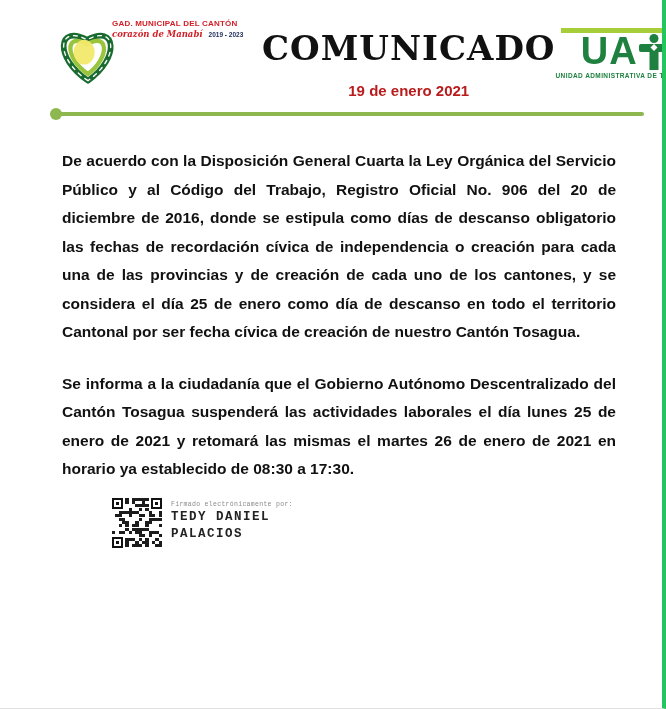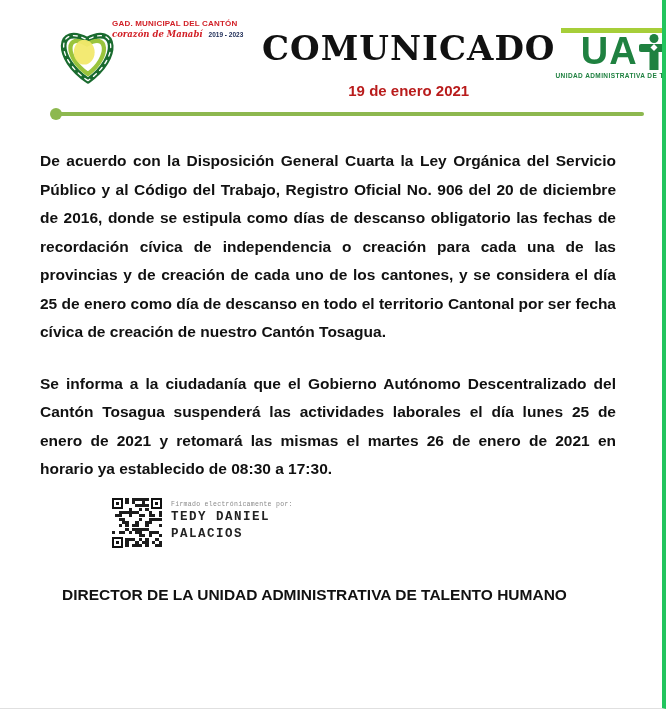--- a/index.html
+++ b/index.html
@@ -38,21 +38,21 @@
   .t-head{position:absolute;top:0;left:50%;transform:translateX(-50%);width:9px;height:9px;border-radius:50%;background:var(--uath-green);}
   .t-arms{position:absolute;top:10px;left:0;right:0;height:8px;background:var(--uath-green);border-radius:2px;}
   .t-stem{position:absolute;top:10px;left:50%;transform:translateX(-50%);width:9px;height:26px;background:var(--uath-green);}
   .t-tie{position:absolute;top:11px;left:50%;transform:translateX(-50%) rotate(45deg);width:5px;height:5px;background:#fff;}
   .uath-tagline{font-size:6.5px;font-weight:bold;color:var(--uath-green);letter-spacing:.4px;margin-top:2px;white-space:nowrap;}
   
   .divider{position:relative;margin:8px 18px 0 50px;height:14px;}
   .divider-line{position:absolute;left:7px;right:0;top:5px;height:4px;background:var(--accent-green);border-radius:2px;}
   .divider-dot{position:absolute;left:0;top:1px;width:12px;height:12px;border-radius:50%;background:var(--accent-green);}
   
-  .body-text{margin:26px 46px 0 40px;}
+  .body-text{margin:26px 46px 0 62px;}
   .body-text p{font-size:15.5px;font-weight:bold;line-height:28.5px;text-align:justify;color:#111;}
   .body-text p + p{margin-top:23px;}
   
   .stamp{display:flex;gap:9px;margin:14px 0 0 112px;align-items:flex-start;}
   .qr{width:50px;height:50px;position:relative;background:#fff;flex:none;}
   .qr .cell{position:absolute;background:#1c1c1c;}
   .qr .finder{position:absolute;width:11px;height:11px;border:2px solid #111;background:#fff;}
   .qr .finder::after{content:"";position:absolute;left:2px;top:2px;width:3px;height:3px;background:#111;}
   .qr .f-tl{left:0;top:0;} .qr .f-tr{right:0;top:0;} .qr .f-bl{left:0;bottom:0;}
   .stamp-text{padding-top:3px;}
@@ -213,16 +213,15 @@
         <span class="cell" style="left:46.67px;top:46.67px;width:3.33px;height:3.33px"></span>
       </div>
     <div class="stamp-text">
       <div class="stamp-label">Firmado electrónicamente por:</div>
       <div class="stamp-name">TEDY DANIEL</div>
       <div class="stamp-name">PALACIOS</div>
     </div>
   </div>
 
   <div class="footer">
-    <div class="signer-title">DIRECTOR DE LA UNIDAD ADMINISTRATIVA DE TALENTO HUMANO</div>
   </div>
 
 </div>
 
 </body></html>

